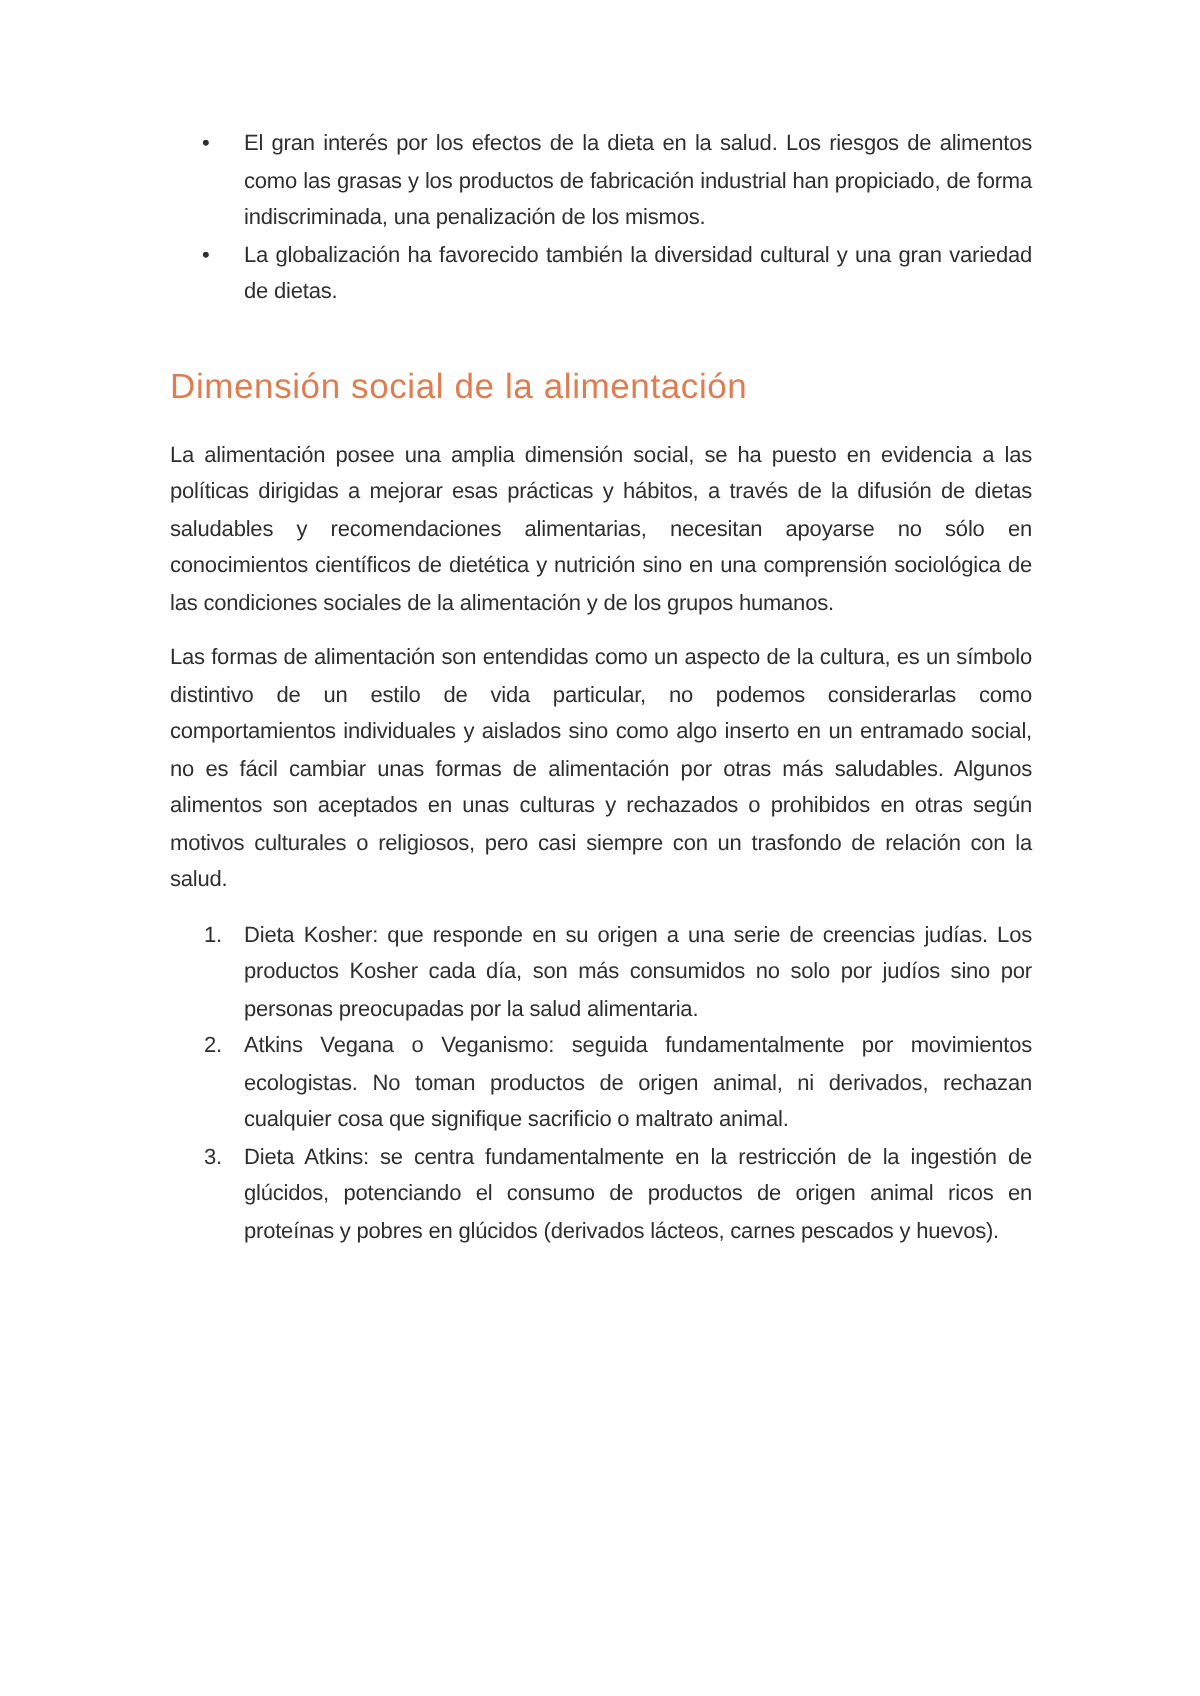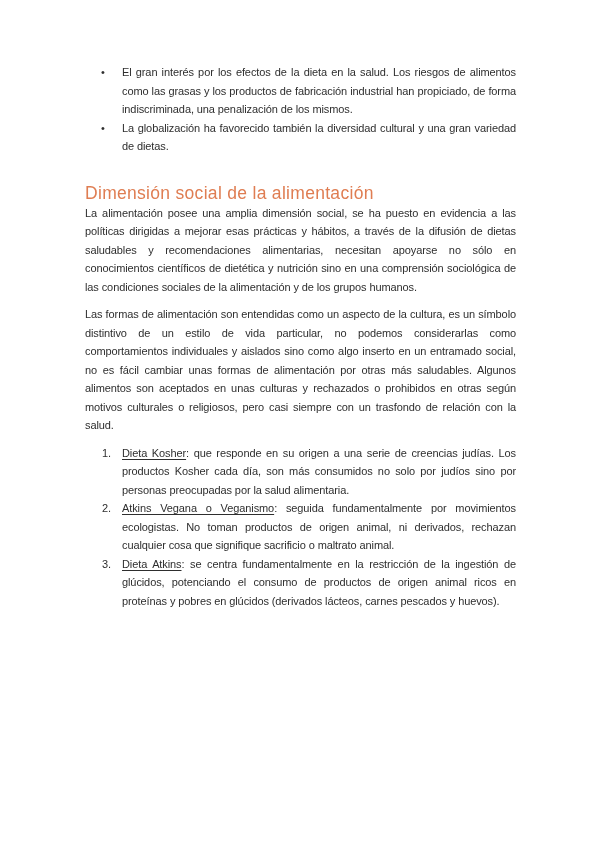--- a/index.html
+++ b/index.html
@@ -38,20 +38,21 @@
   ul.bullets .marker {
     position: absolute;
     left: -21px;
     top: 0;
     font-size: 11px;
     line-height: 18.5px;
   }
   
   h1.title {
     margin-top: 27px;
+    margin-bottom: 15px;
     color: var(--heading-color);
     font-size: 17.5px;
     font-weight: 400;
     letter-spacing: 0.3px;
   }
   
   p.para {
     font-size: 11px;
     line-height: 18.5px;
     text-align: justify;
@@ -72,21 +73,20 @@
     letter-spacing: -0.1px;
   }
   ol.numbered .num {
     position: absolute;
     left: -20px;
     top: 0;
     font-size: 11px;
     line-height: 18.5px;
   }
   ol.numbered .term {
-    text-decoration: underline;
     text-underline-offset: 2px;
   }
 </style>
 </head>
 <body>
 
 <div class="page">
 
   <ul class="bullets">
     <li>

